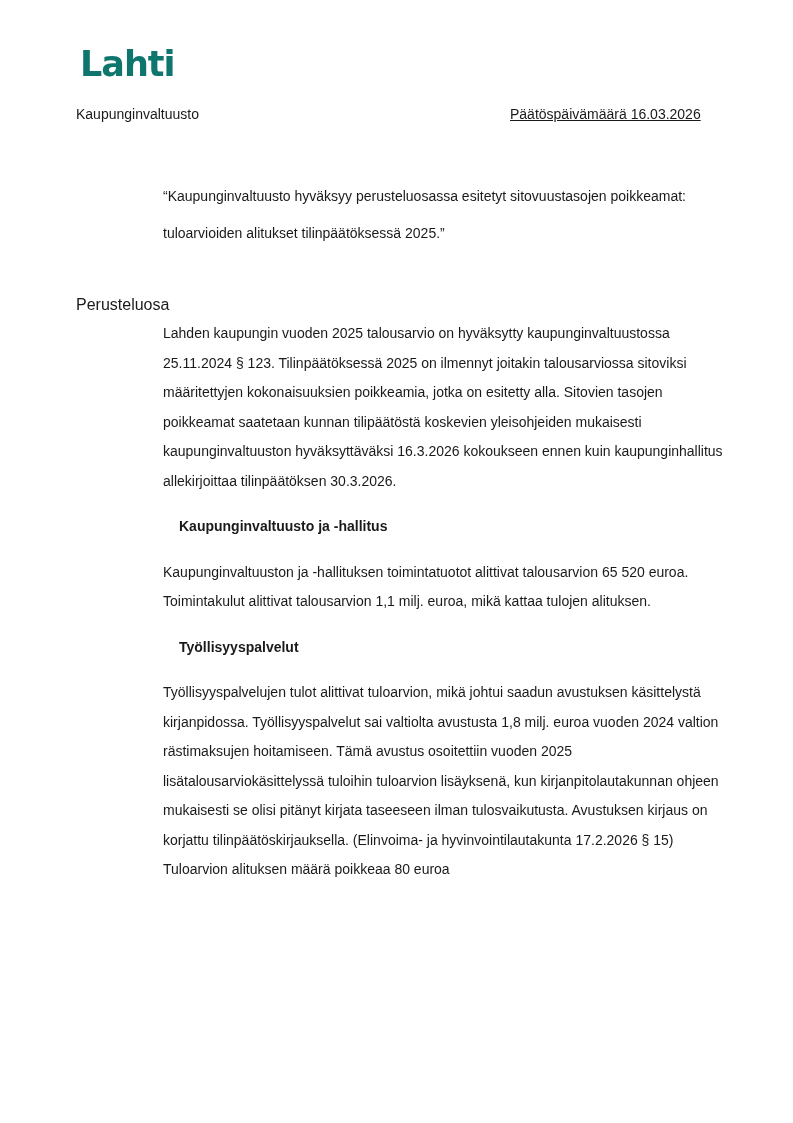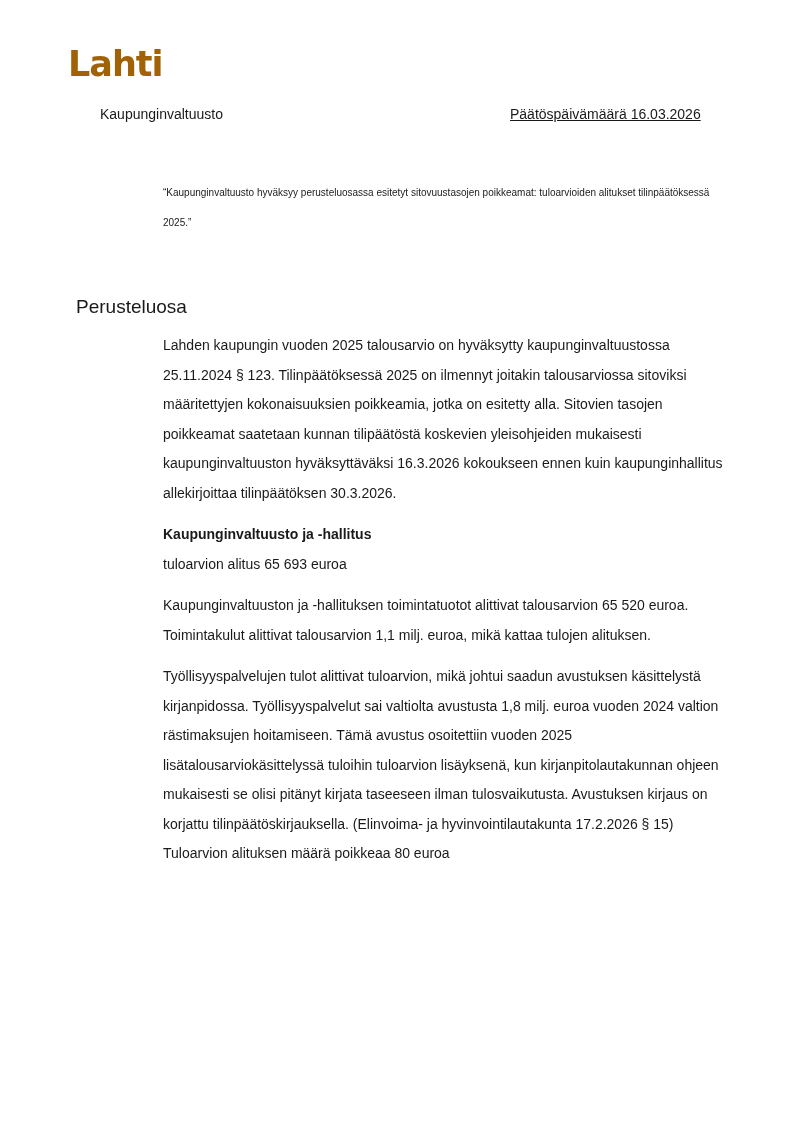--- a/index.html
+++ b/index.html
@@ -2,59 +2,59 @@
 <html><head>
 <meta charset="utf-8">
 <style>
   html, body { margin: 0; padding: 0; background: #ffffff; }
   body {
     width: 793px; height: 1123px; position: relative; overflow: hidden;
     font-family: "Liberation Sans", "DejaVu Sans", sans-serif;
     color: #1a1a1a;
   }
   .logo {
-    position: absolute; left: 68px; top: 44px;
+    position: absolute; left: 80px; top: 44px;
     font-family: "DejaVu Sans", sans-serif;
     font-weight: bold; font-size: 35px; letter-spacing: -1px;
-    color: #a16207; line-height: 40px;
+    color: #0f766e; line-height: 40px;
   }
-  .hdr-left { position: absolute; left: 76px; top: 106px; font-size: 14px; margin-left: 24px; }
+  .hdr-left { position: absolute; left: 76px; top: 106px; font-size: 14px; }
   .hdr-right { position: absolute; left: 510px; top: 106px; font-size: 14px; text-decoration: underline; }
   .quote {
     position: absolute; left: 163px; top: 178px; width: 560px;
-    font-size: 10px; line-height: 30px;
+    font-size: 14px; line-height: 37px;
   }
   .section-title {
-    position: absolute; left: 76px; top: 296px; font-size: 19px;
+    position: absolute; left: 76px; top: 296px; font-size: 16px;
   }
   .body {
     position: absolute; left: 163px; top: 319px; width: 560px;
     font-size: 14px; line-height: 29.5px;
   }
-  .body p { margin: 12px 0 12px 0; }
-  .body .sub-head { font-weight: bold; margin: 0; }
+  .body p { margin: 0 0 12px 0; }
+  .body .sub-head { font-weight: bold; margin: 16px; }
   .body .sub-amount { margin: 0 0 12px 0; }
 </style>
 </head>
 <body>
 
 <div class="logo">Lahti</div>
 
 <div class="hdr-left">Kaupunginvaltuusto</div>
 <div class="hdr-right">Päätöspäivämäärä 16.03.2026</div>
 
 <div class="quote">“Kaupunginvaltuusto hyväksyy perusteluosassa esitetyt sitovuustasojen poikkeamat: tuloarvioiden alitukset tilinpäätöksessä 2025.”</div>
 
 <div class="section-title">Perusteluosa</div>
 
 <div class="body">
   <p>Lahden kaupungin vuoden 2025 talousarvio on hyväksytty kaupunginvaltuustossa 25.11.2024 § 123. Tilinpäätöksessä 2025 on ilmennyt joitakin talousarviossa sitoviksi määritettyjen kokonaisuuksien poikkeamia, jotka on esitetty alla. Sitovien tasojen poikkeamat saatetaan kunnan tilipäätöstä koskevien yleisohjeiden mukaisesti kaupunginvaltuuston hyväksyttäväksi 16.3.2026 kokoukseen ennen kuin kaupunginhallitus allekirjoittaa tilinpäätöksen 30.3.2026.</p>
 
   <div>
     <p class="sub-head">Kaupunginvaltuusto ja -hallitus</p>
-    <p class="sub-amount">tuloarvion alitus 65 693 euroa</p>
     <p>Kaupunginvaltuuston ja -hallituksen toimintatuotot alittivat talousarvion 65 520 euroa. Toimintakulut alittivat talousarvion 1,1 milj. euroa, mikä kattaa tulojen alituksen.</p>
   </div>
 
   <div>
+    <p class="sub-head">Työllisyyspalvelut</p>
     <p>Työllisyyspalvelujen tulot alittivat tuloarvion, mikä johtui saadun avustuksen käsittelystä kirjanpidossa. Työllisyyspalvelut sai valtiolta avustusta 1,8 milj. euroa vuoden 2024 valtion rästimaksujen hoitamiseen. Tämä avustus osoitettiin vuoden 2025 lisätalousarviokäsittelyssä tuloihin tuloarvion lisäyksenä, kun kirjanpitolautakunnan ohjeen mukaisesti se olisi pitänyt kirjata taseeseen ilman tulosvaikutusta. Avustuksen kirjaus on korjattu tilinpäätöskirjauksella. (Elinvoima- ja hyvinvointilautakunta 17.2.2026 § 15) Tuloarvion alituksen määrä poikkeaa 80 euroa</p>
   </div>
 </div>
 
 </body></html>

